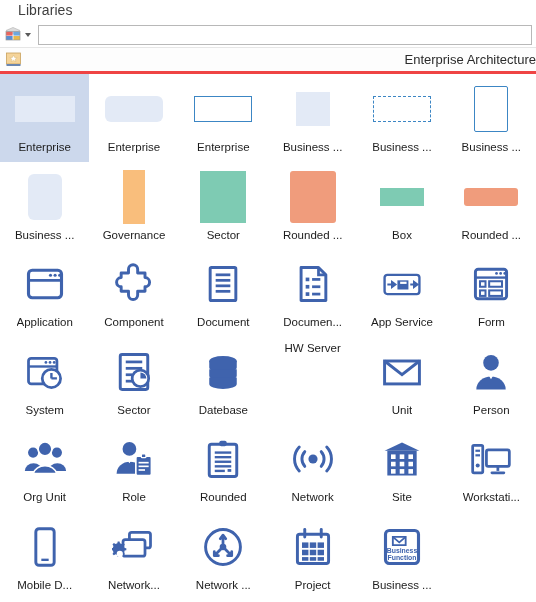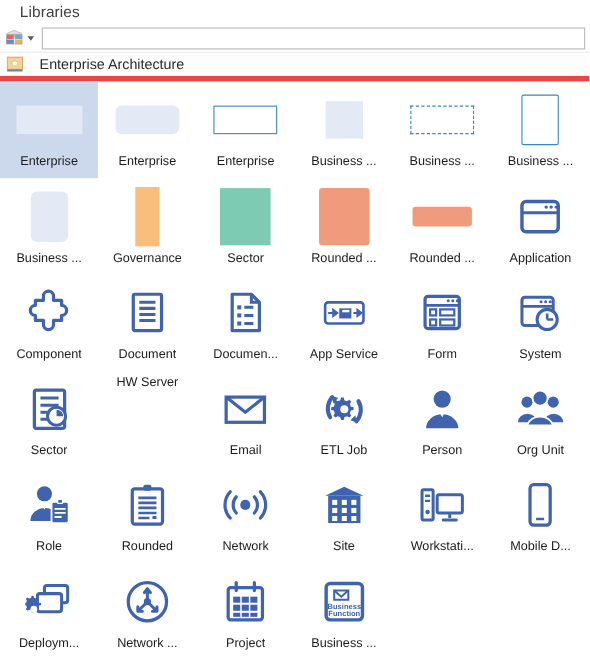--- a/index.html
+++ b/index.html
@@ -54,22 +54,23 @@
     outline: none;
   }
 
   
   .group-header {
     height: 26px;
     display: flex;
     align-items: center;
     gap: 15px;
     padding-left: 6px;
-    border-bottom: 5px solid #ef4444;
+    border-bottom: 3px solid #ef4444;
     background: #fdfdfd;
+    justify-content: space-between;
   }
   .group-header-label {
     font-size: 13px;
     color: #2b2b2b;
   }
   .star-icon { width: 15px; height: 15px; flex: 0 0 auto; }
 
   
   .grid {
     display: grid;
@@ -212,20 +213,26 @@
       <div class="cell-label">Sector</div>
     </div>
     <div class="cell">
       <div class="cell-art">
         <div class="sh-sq-salmon"></div>
       </div>
       <div class="cell-label">Rounded ...</div>
     </div>
     <div class="cell">
       <div class="cell-art">
+        <div class="sh-wide-teal"></div>
+      </div>
+      <div class="cell-label">Box</div>
+    </div>
+    <div class="cell">
+      <div class="cell-art">
         <div class="sh-wide-salmon"></div>
       </div>
       <div class="cell-label">Rounded ...</div>
     </div>
     <div class="cell">
       <div class="cell-art">
         <svg viewBox="0 0 48 48" width="44" height="44">
           <rect x="6" y="9" width="36" height="30" rx="4" fill="none" stroke="#3f63ad" stroke-width="3.4"></rect>
           <line x1="6" y1="20" x2="42" y2="20" stroke="#3f63ad" stroke-width="3"></line>
           <circle cx="30" cy="14.5" r="1.7" fill="#3f63ad"></circle>
@@ -320,43 +327,41 @@
           <line x1="15" y1="20" x2="33" y2="20" stroke="#3f63ad" stroke-width="3"></line>
           <line x1="15" y1="27" x2="22" y2="27" stroke="#3f63ad" stroke-width="3"></line>
           <line x1="15" y1="34" x2="22" y2="34" stroke="#3f63ad" stroke-width="3"></line>
           <circle cx="31" cy="31" r="9" fill="#fff" stroke="#3f63ad" stroke-width="3"></circle>
           <path d="M31 31 v-6.5 A6.5 6.5 0 0 1 37.5 31 z" fill="#3f63ad"></path>
         </svg>
       </div>
       <div class="cell-label">Sector</div>
     </div>
     <div class="cell">
+      <div class="cell-art">
+        <svg viewBox="0 0 48 48" width="44" height="44">
+          <ellipse cx="24" cy="12" rx="15" ry="5.5" fill="#3f63ad"></ellipse>
+          <path d="M9 12 v7 a15 5.5 0 0 0 30 0 v-7 z" fill="#3f63ad"></path>
+          <path d="M9 21 v7 a15 5.5 0 0 0 30 0 v-7 z" fill="#3f63ad"></path>
+          <path d="M9 30 v7 a15 5.5 0 0 0 30 0 v-7 z" fill="#3f63ad"></path>
+        </svg>
+      </div>
+      <div class="cell-label">Datebase</div>
+    </div>
+    <div class="cell">
       <div class="cell-label">HW Server</div>
     </div>
     <div class="cell">
       <div class="cell-art">
         <svg viewBox="0 0 48 48" width="44" height="44">
           <rect x="5" y="12" width="38" height="25" fill="none" stroke="#3f63ad" stroke-width="3.2"></rect>
           <path d="M5 12 L24 27 L43 12" fill="none" stroke="#3f63ad" stroke-width="3.2"></path>
         </svg>
       </div>
-      <div class="cell-label">Email</div>
-    </div>
-    <div class="cell">
-      <div class="cell-art">
-        <svg viewBox="0 0 48 48" width="44" height="44">
-          <path d="M38 16 a17 17 0 0 1 -2 20 l0 0" fill="none" stroke="#3f63ad" stroke-width="4" stroke-linecap="round"></path>
-          <path d="M10 32 a17 17 0 0 1 2 -20" fill="none" stroke="#3f63ad" stroke-width="4" stroke-linecap="round"></path>
-          <polygon points="36,37 30,35 35,30" fill="#3f63ad"></polygon>
-          <polygon points="12,11 18,13 13,18" fill="#3f63ad"></polygon>
-          <path d="M24 15 l2.6 1 2.4-1.4 1.9 1.9 -1.4 2.4 1 2.6 2.7 .6 0 2.7 -2.7 .6 -1 2.6 1.4 2.4 -1.9 1.9 -2.4-1.4 -2.6 1 -.6 2.7 -2.7 0 -.6-2.7 -2.6-1 -2.4 1.4 -1.9-1.9 1.4-2.4 -1-2.6 -2.7-.6 0-2.7 2.7-.6 1-2.6 -1.4-2.4 1.9-1.9 2.4 1.4 2.6-1 .6-2.7 2.7 0 z" fill="#3f63ad"></path>
-          <circle cx="24" cy="24" r="4" fill="#fff"></circle>
-        </svg>
-      </div>
-      <div class="cell-label">ETL Job</div>
+      <div class="cell-label">Unit</div>
     </div>
     <div class="cell">
       <div class="cell-art">
         <svg viewBox="0 0 48 48" width="44" height="44">
           <circle cx="24" cy="14" r="8.5" fill="#3f63ad"></circle>
           <path d="M8 43 a16 14 0 0 1 32 0 z" fill="#3f63ad"></path>
           <path d="M20 23 l4 7 4 -7" fill="#fff" stroke="#fff" stroke-width="2"></path>
         </svg>
       </div>
       <div class="cell-label">Person</div>
@@ -462,21 +467,21 @@
     </div>
     <div class="cell">
       <div class="cell-art">
         <svg viewBox="0 0 48 48" width="44" height="44">
           <rect x="19" y="8" width="23" height="17" rx="2.5" fill="none" stroke="#3f63ad" stroke-width="3"></rect>
           <rect x="12" y="16" width="24" height="18" rx="2.5" fill="#fff" stroke="#3f63ad" stroke-width="3"></rect>
           <path d="M11 24 l2.4 .9 2.2-1.3 1.8 1.8 -1.3 2.2 .9 2.4 2.5 .5 0 2.5 -2.5 .5 -.9 2.4 1.3 2.2 -1.8 1.8 -2.2-1.3 -2.4 .9 -.5 2.5 -2.5 0 -.5-2.5 -2.4-.9 -2.2 1.3 -1.8-1.8 1.3-2.2 -.9-2.4 -2.5-.5 0-2.5 2.5-.5 .9-2.4 -1.3-2.2 1.8-1.8 2.2 1.3 2.4-.9 .5-2.5 2.5 0 z" fill="#3f63ad" transform="translate(-2,2) scale(0.82) translate(2,-2)"></path>
           <circle cx="8.5" cy="31.5" r="3.4" fill="#fff"></circle>
         </svg>
       </div>
-      <div class="cell-label">Deploym...</div>
+      <div class="cell-label">Network...</div>
     </div>
     <div class="cell">
       <div class="cell-art">
         <svg viewBox="0 0 48 48" width="44" height="44">
           <circle cx="24" cy="24" r="19" fill="none" stroke="#3f63ad" stroke-width="3.2"></circle>
           <circle cx="24" cy="24" r="3.6" fill="#3f63ad"></circle>
           <path d="M24 21 v-9 M21 15 l3-4 3 4" fill="none" stroke="#3f63ad" stroke-width="3" stroke-linecap="round" stroke-linejoin="round"></path>
           <path d="M26.5 26.5 l6.5 6.5 M29 33.5 l4.5 0 0-4.5" fill="none" stroke="#3f63ad" stroke-width="3" stroke-linecap="round" stroke-linejoin="round"></path>
           <path d="M21.5 26.5 l-6.5 6.5 M19 33.5 l-4.5 0 0-4.5" fill="none" stroke="#3f63ad" stroke-width="3" stroke-linecap="round" stroke-linejoin="round"></path>
         </svg>

